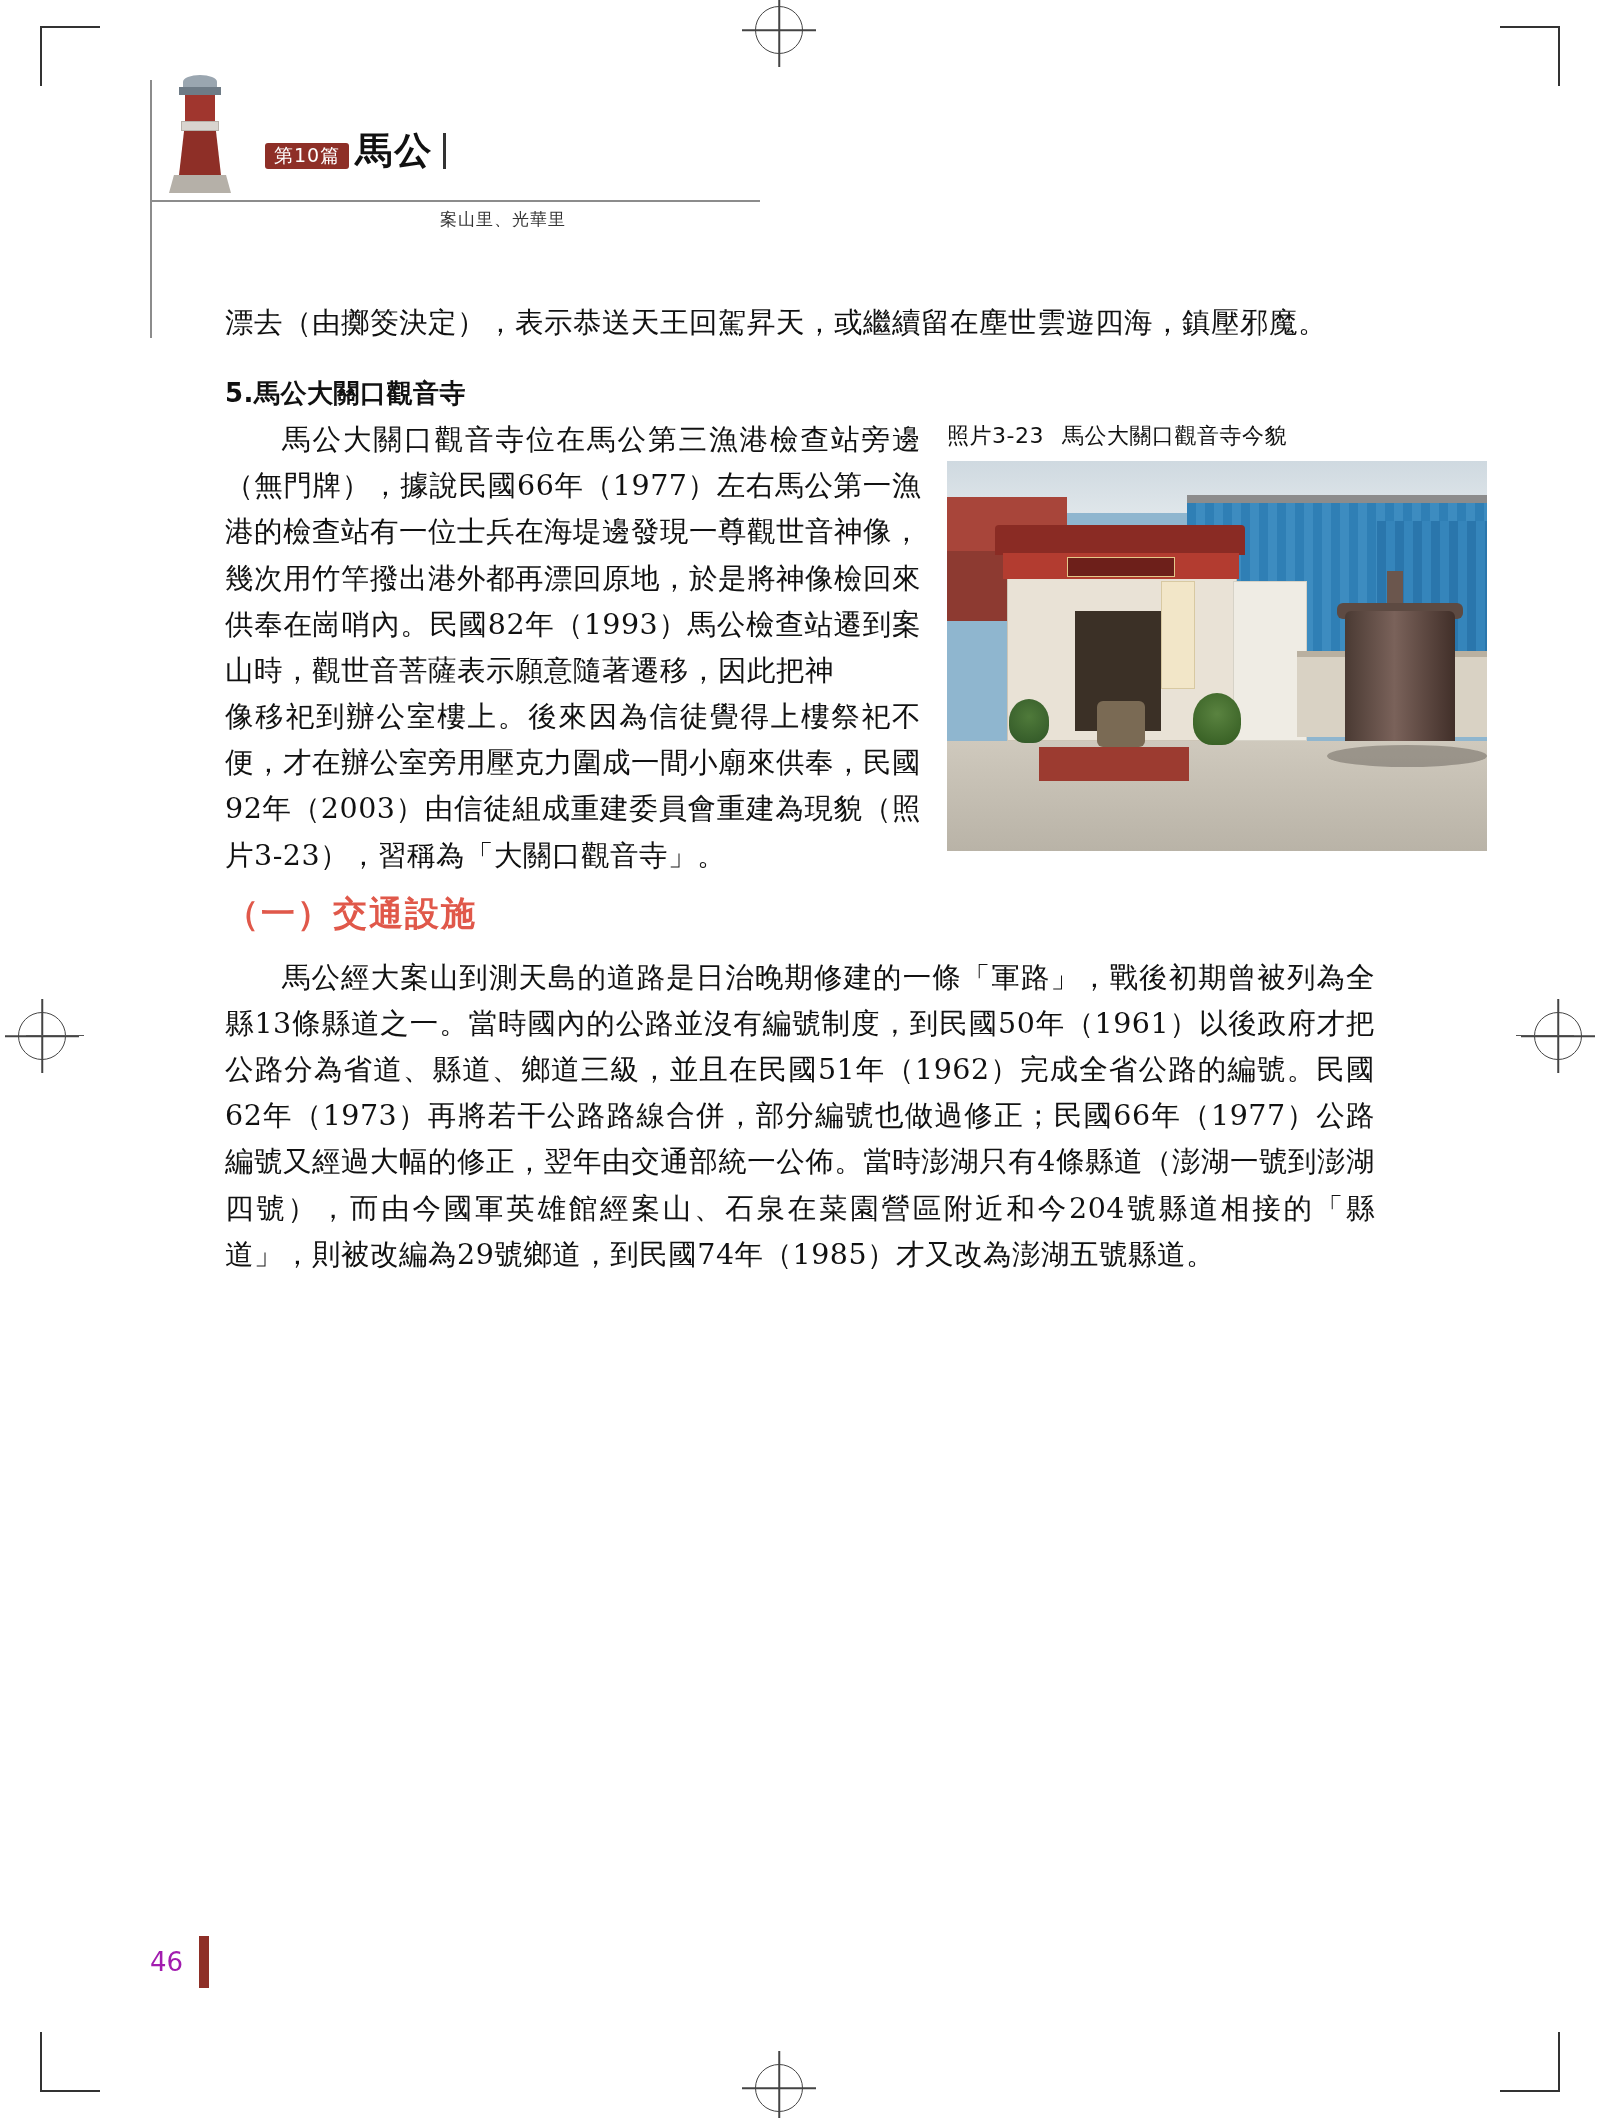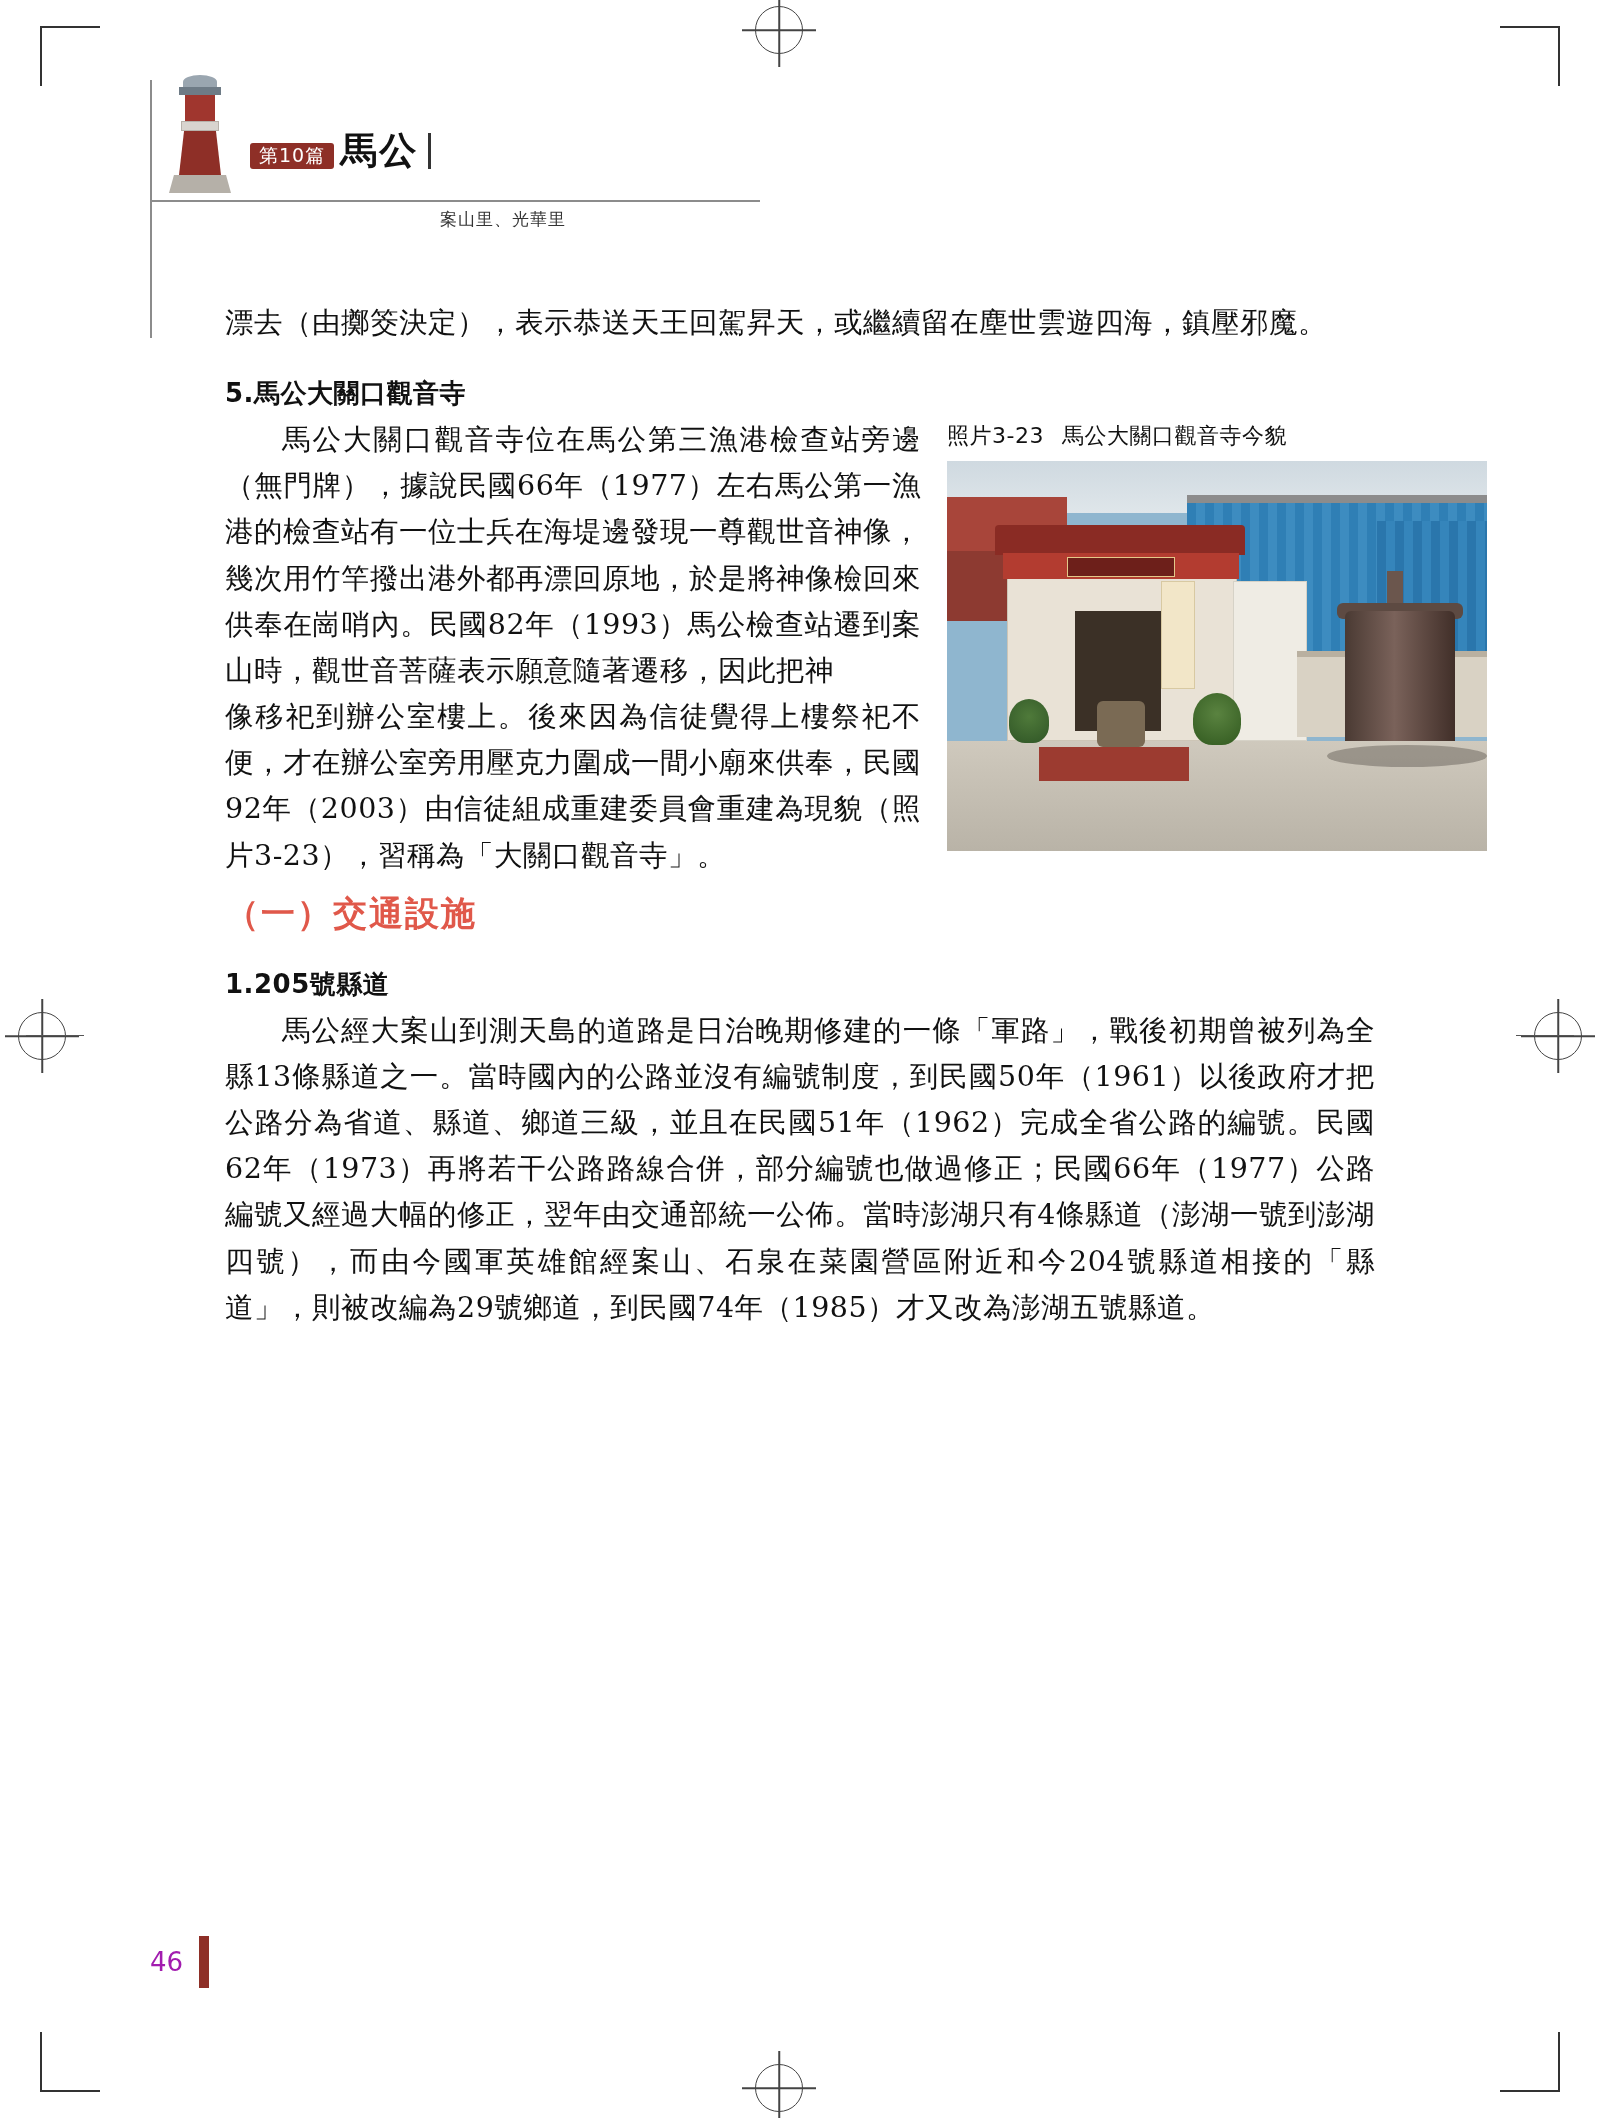--- a/index.html
+++ b/index.html
@@ -124,21 +124,21 @@
   .lh-base {
     position: absolute;
     left: 4px; top: 100px;
     width: 62px; height: 18px;
     background: #b5b0a8;
     clip-path: polygon(8% 0, 92% 0, 100% 100%, 0 100%);
   }
 
   .chapter-tag {
     position: absolute;
-    left: 100px;
+    left: 115px;
     top: 52px;
     display: flex;
     align-items: flex-end;
     gap: 6px;
   }
   .chapter-pill {
     background: #8e2f27;
     color: #fff;
     font-size: 19px;
     letter-spacing: 1px;
@@ -437,20 +437,19 @@
       <div class="plant2"></div>
     </div>
   </div>
 
   <p class="body indent">馬公大關口觀音寺位在馬公第三漁港檢查站旁邊（無門牌），據說民國66年（1977）左右馬公第一漁港的檢查站有一位士兵在海堤邊發現一尊觀世音神像，幾次用竹竿撥出港外都再漂回原地，於是將神像檢回來供奉在崗哨內。民國82年（1993）馬公檢查站遷到案山時，觀世音菩薩表示願意隨著遷移，因此把神</p>
   <p class="body">像移祀到辦公室樓上。後來因為信徒覺得上樓祭祀不便，才在辦公室旁用壓克力圍成一間小廟來供奉，民國92年（2003）由信徒組成重建委員會重建為現貌（照片3-23），習稱為「大關口觀音寺」。</p>
 
   <div style="clear:both"></div>
 
   <div class="sec-h2">（一）交通設施</div>
-  <div class="h-num">1.205號縣道</div>
   <p class="body indent">馬公經大案山到測天島的道路是日治晚期修建的一條「軍路」，戰後初期曾被列為全縣13條縣道之一。當時國內的公路並沒有編號制度，到民國50年（1961）以後政府才把公路分為省道、縣道、鄉道三級，並且在民國51年（1962）完成全省公路的編號。民國62年（1973）再將若干公路路線合併，部分編號也做過修正；民國66年（1977）公路編號又經過大幅的修正，翌年由交通部統一公佈。當時澎湖只有4條縣道（澎湖一號到澎湖四號），而由今國軍英雄館經案山、石泉在菜園營區附近和今204號縣道相接的「縣道」，則被改編為29號鄉道，到民國74年（1985）才又改為澎湖五號縣道。</p>
 </div>
 
 <div class="footer">
   <span class="page-num">46</span>
   <span class="foot-bar"></span>
 </div>
 
 </body></html>

